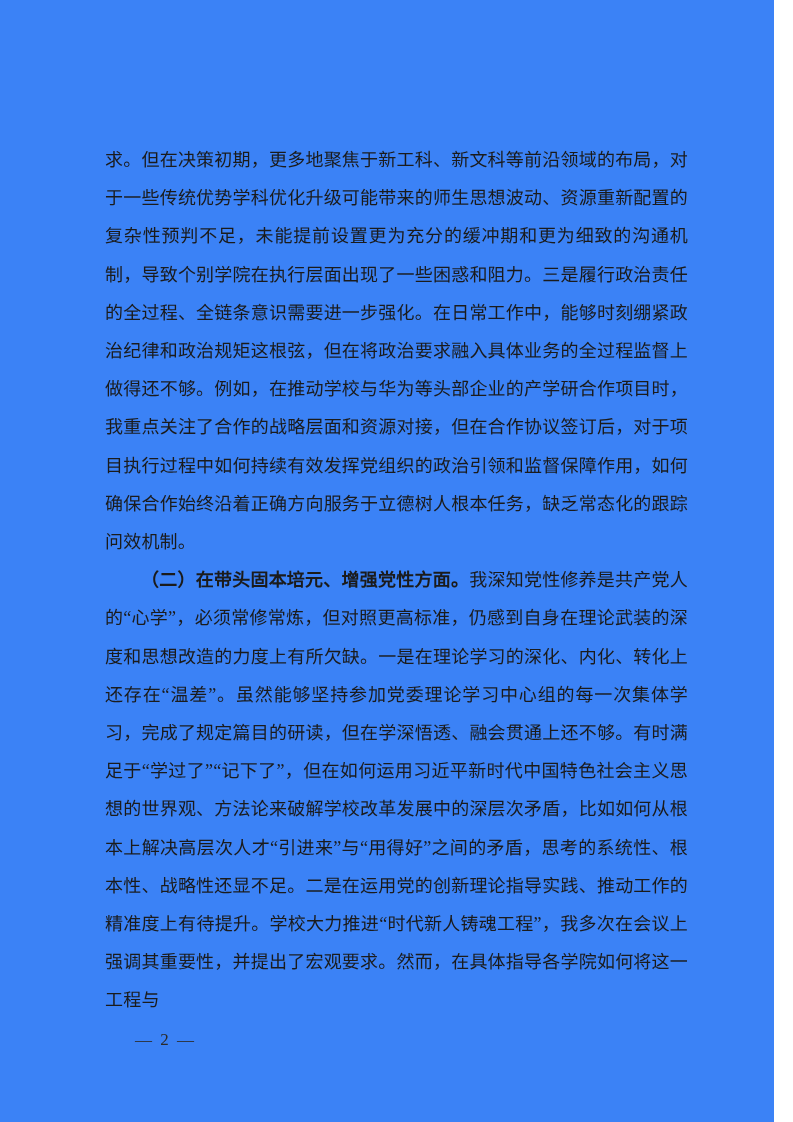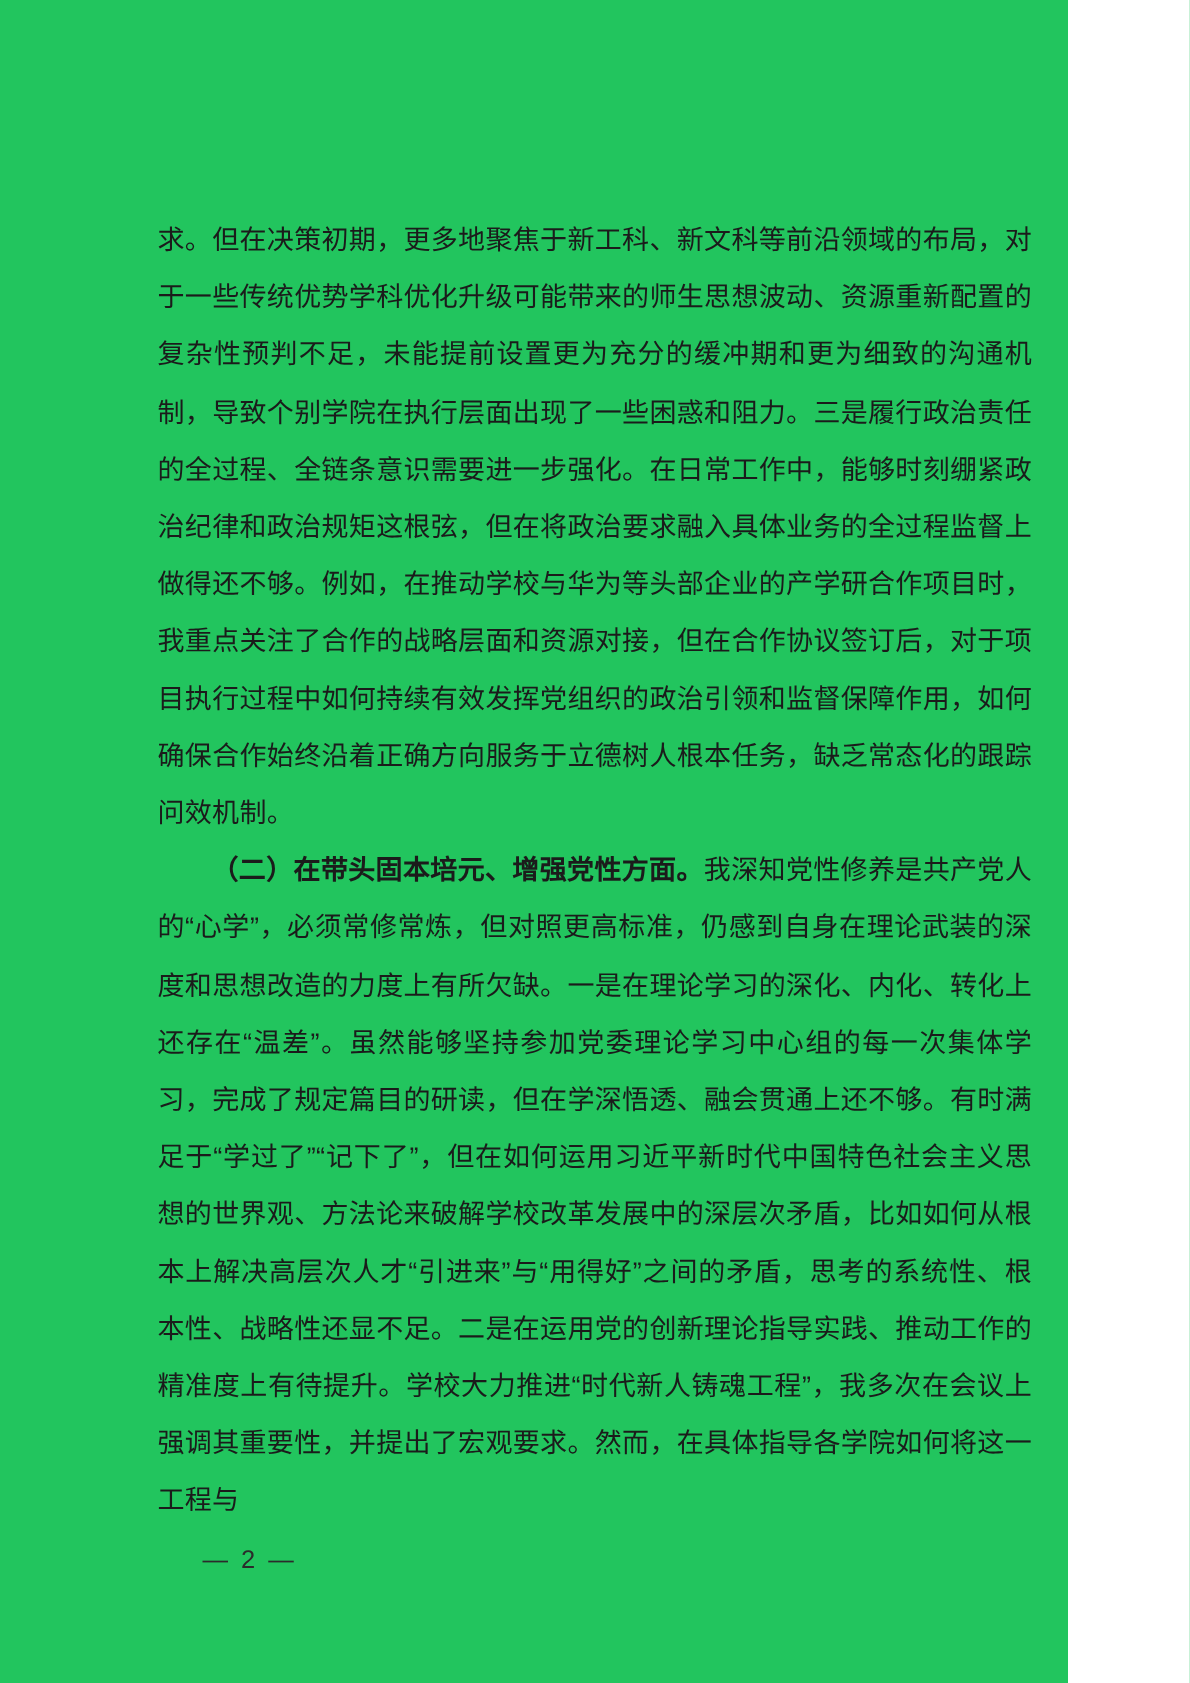--- a/index.html
+++ b/index.html
@@ -2,25 +2,25 @@
 <html lang="zh-CN"><head>
 <meta charset="utf-8">
 <style>
   html, body {
     margin: 0;
     padding: 0;
     background: #ffffff;
   }
   .page {
     position: relative;
-    width: 712px;
+    width: 774px;
     height: 1122px;
-    background: #22c55e;
+    background: #3b82f6;
     overflow: hidden;
-    font-family: Liberation Sans, sans-serif;
+    font-family: Liberation Serif, serif;
     color: #1b1b1b;
   }
   .text-block {
     position: absolute;
     left: 105px;
     top: 141px;
     width: 583px;
     font-size: 18px;
     line-height: 38.2px;
     letter-spacing: 0.2px;

